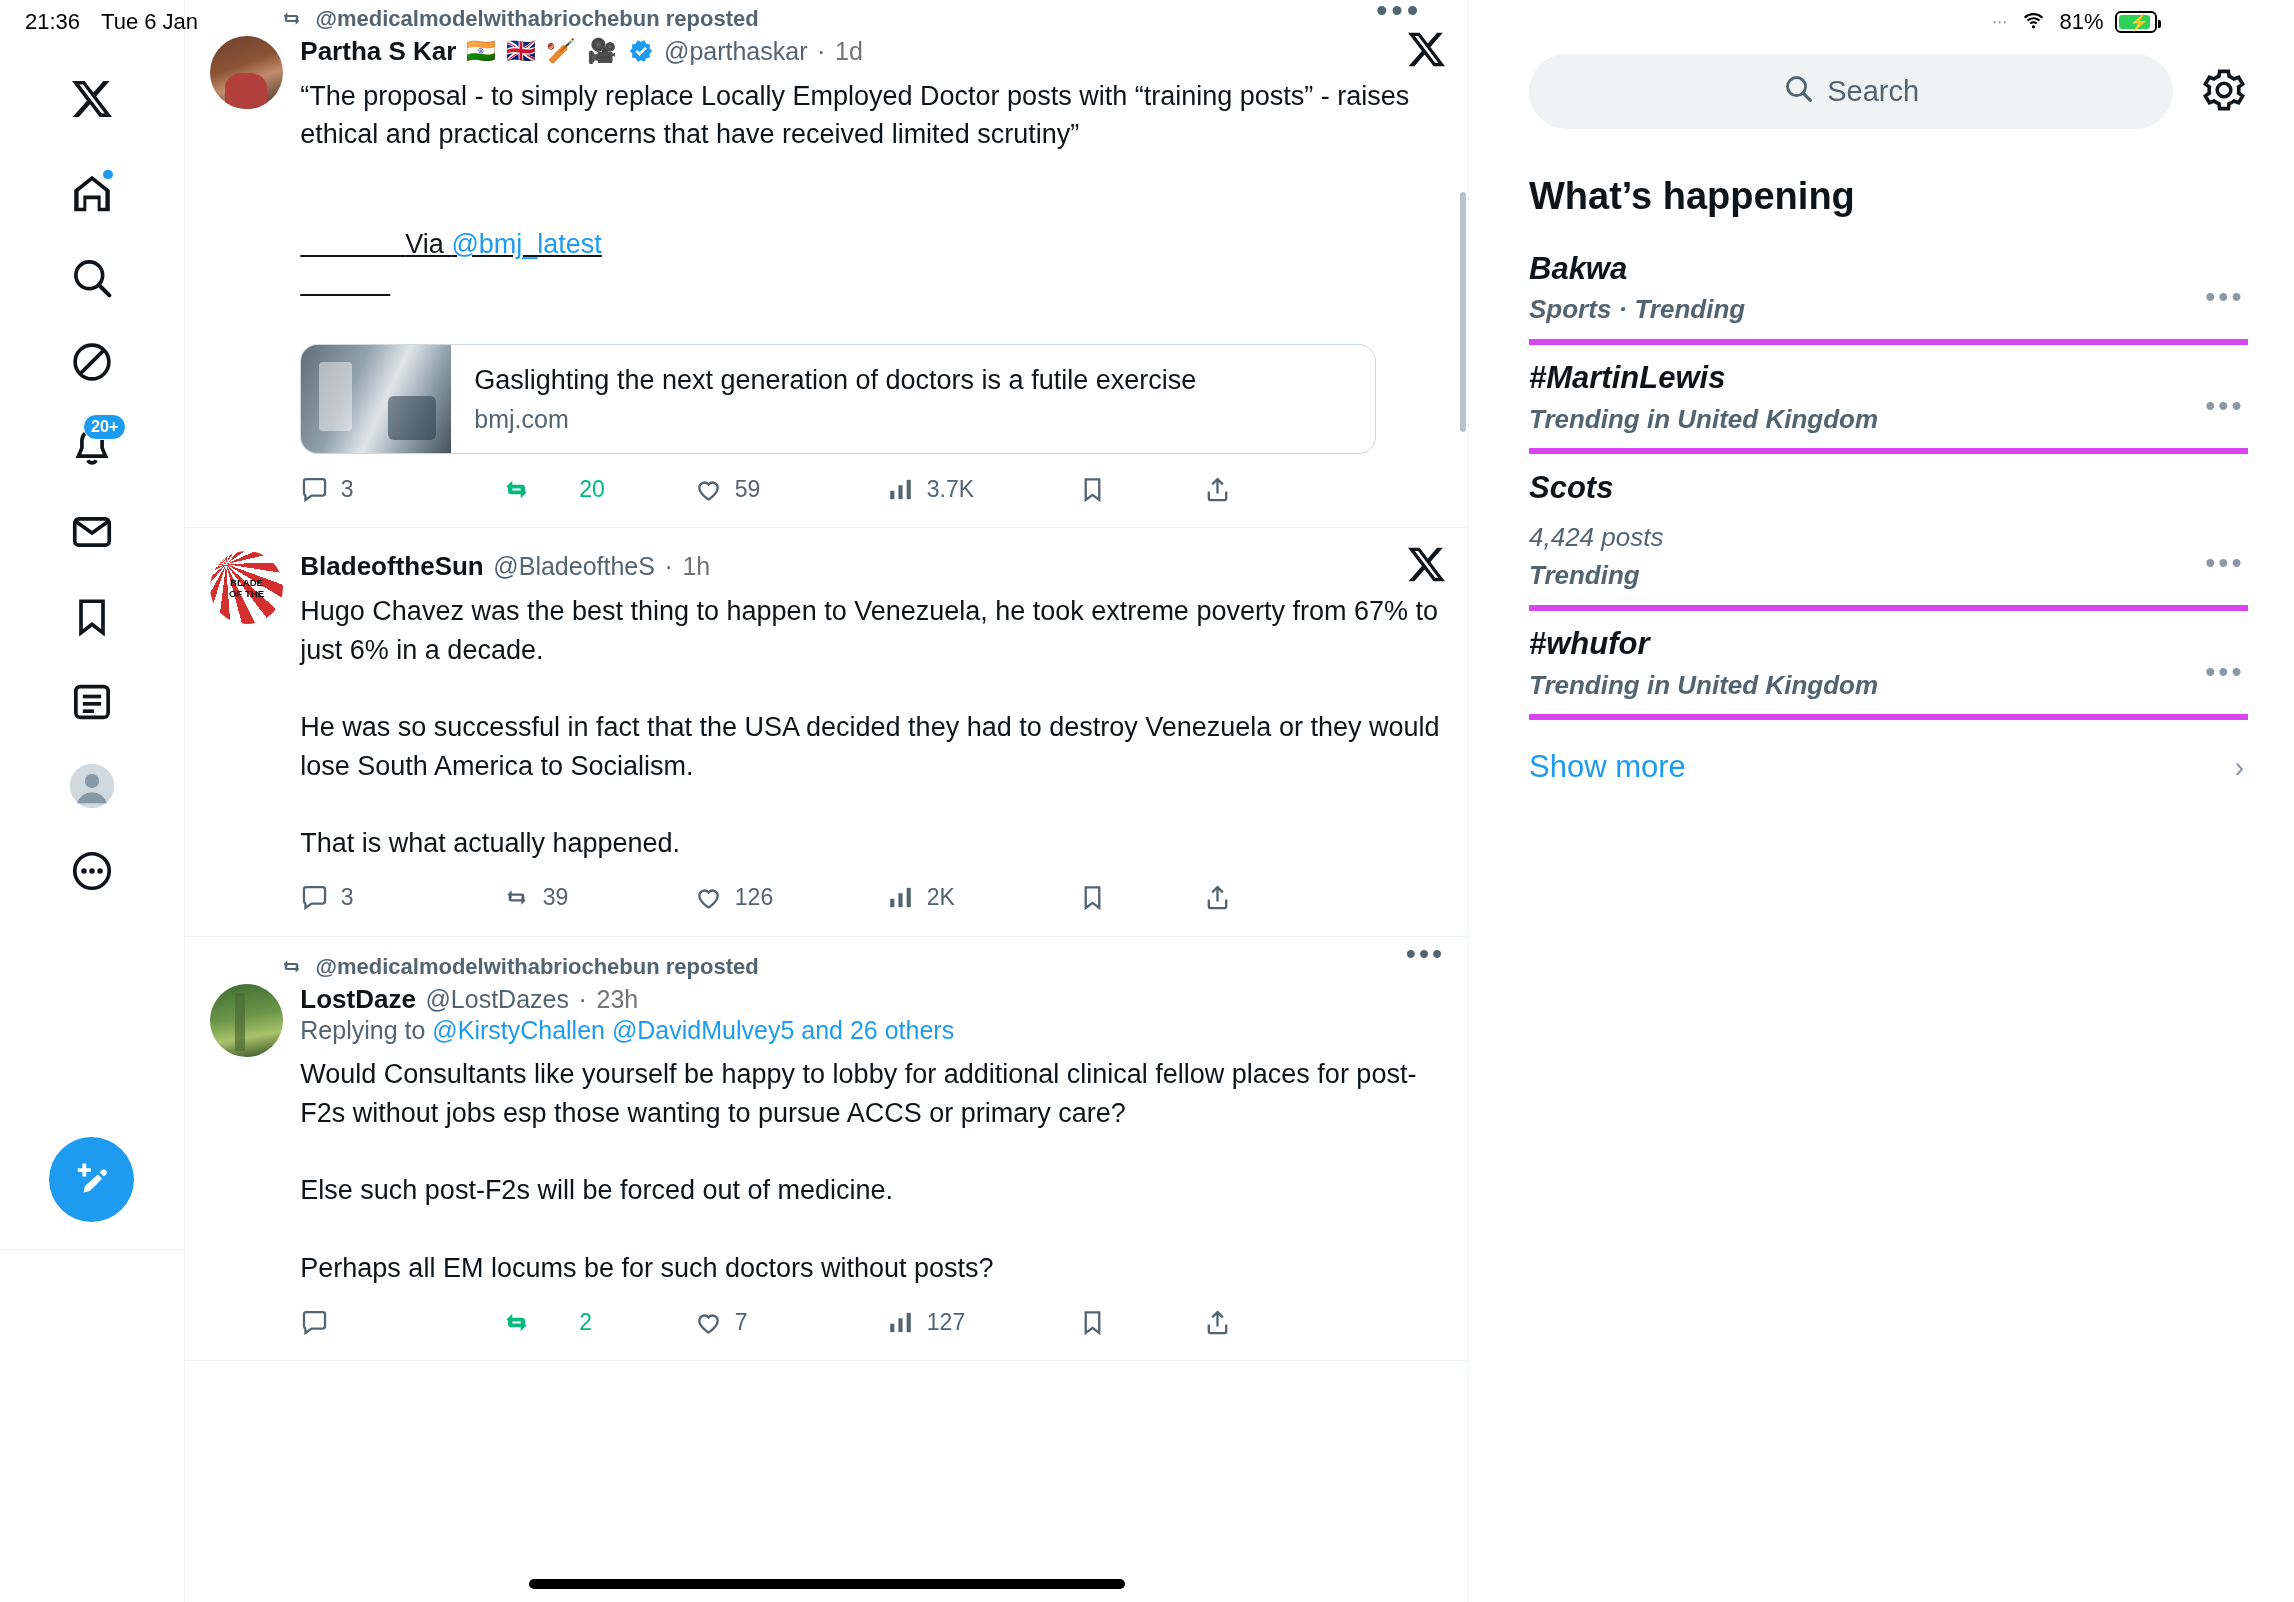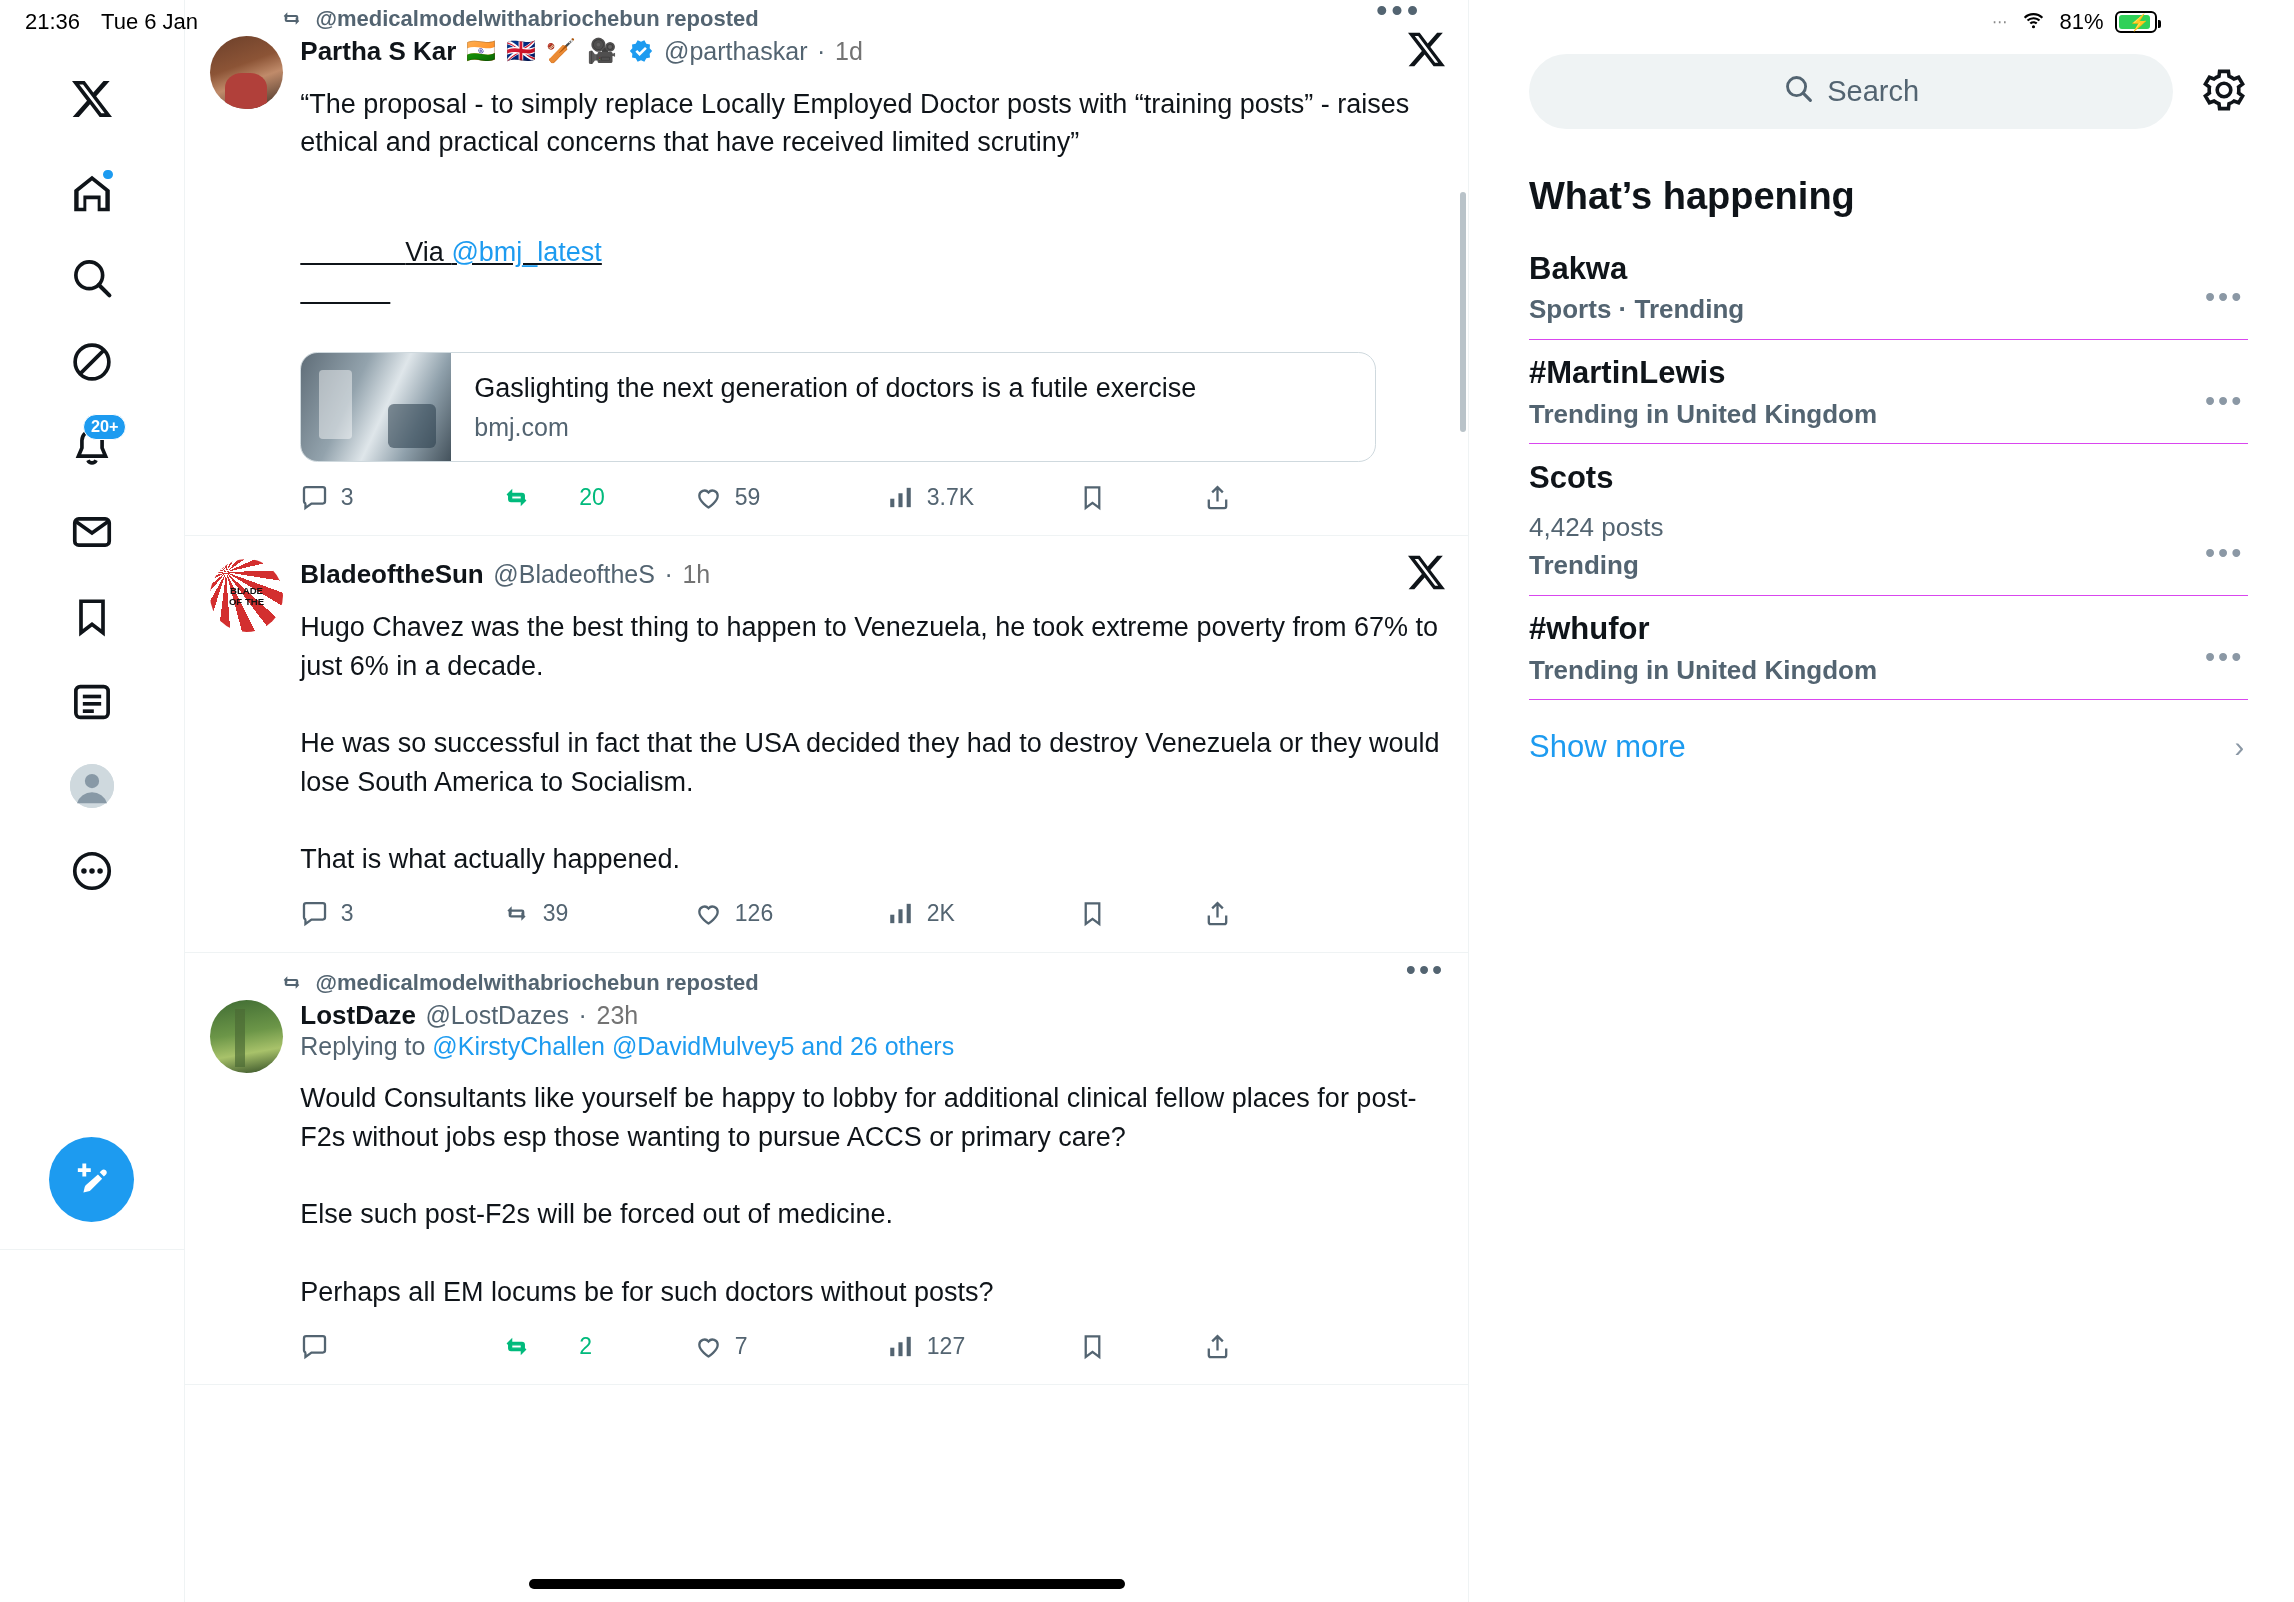--- a/index.html
+++ b/index.html
@@ -117,21 +117,21 @@
   .tw-name { font-size: 26px; font-weight: 700; color: #0f1419; }
   .tw-flags { font-size: 24px; letter-spacing: 1.9px; }
   .verified { width: 26px; height: 26px; }
   .tw-handle { font-size: 25px; color: #536471; }
   .tw-dot { color: #536471; font-size: 25px; }
   .tw-time { font-size: 25px; color: #737373; }
   .tw-x-right {
     position: absolute; right: 25px; font-weight: 700;
   }
   .tw-text {
-    font-size: 27px; line-height: 1.43; color: #0f1419; margin-top: 18px;
+    font-size: 27px; line-height: 1.43; color: #0f1419; margin-top: 10px;
     white-space: pre-wrap; word-wrap: break-word;
   }
   .tw-text .link, .link { color: #1d9bf0; }
   .replying { font-size: 25px; color: #536471; margin-top: 1.9px; }
   .card {
     margin-top: 41px; border: 1px solid #cfd9de; border-radius: 17.3px; overflow: hidden;
     display: flex; align-items: stretch; max-width: 1076px;
   }
   .card-img {
     width: 150px; flex: 0 0 150px;
@@ -175,21 +175,21 @@
   .sidebar { flex: 1; height: 1602px; padding: 54px 46px 0 60px; }
   .search-row { display: flex; align-items: center; gap: 27px; }
   .search-box {
     flex: 1; height: 75px; background: #eff3f4; border-radius: 38px;
     display: flex; align-items: center; justify-content: center; gap: 13.4px;
     color: #536471; font-size: 29px;
   }
   .search-box svg { width: 31px; height: 31px; }
   .gear svg { width: 48px; height: 48px; }
   .wh-title { font-size: 38px; font-weight: 700; margin: 46px 0 17.3px 0; }
-  .trend { padding: 15.4px 0 13.4px 0; border-bottom: 1px solid #d946ef; position: relative; }
+  .trend { padding: 15.4px 0 13.4px 0; border-bottom: 6px solid #d946ef; position: relative; font-style: italic; }
   .trend:last-of-type { border-bottom: 1px solid #eff3f4; }
   .trend-name { font-size: 31px; font-weight: 700; color: #0f1419; }
   .trend-sub { font-size: 26px; color: #536471; font-weight: 700; margin-top: 7.7px; }
   .trend-sub.light { font-weight: 400; margin-top: 16px; }
   .trend-dots {
     position: absolute; right: 3.8px; bottom: 27px; color: #8b98a5;
     font-size: 29px; letter-spacing: 2.9px; line-height: 1;
   }
   .show-more {
     display: flex; align-items: center; justify-content: space-between;

